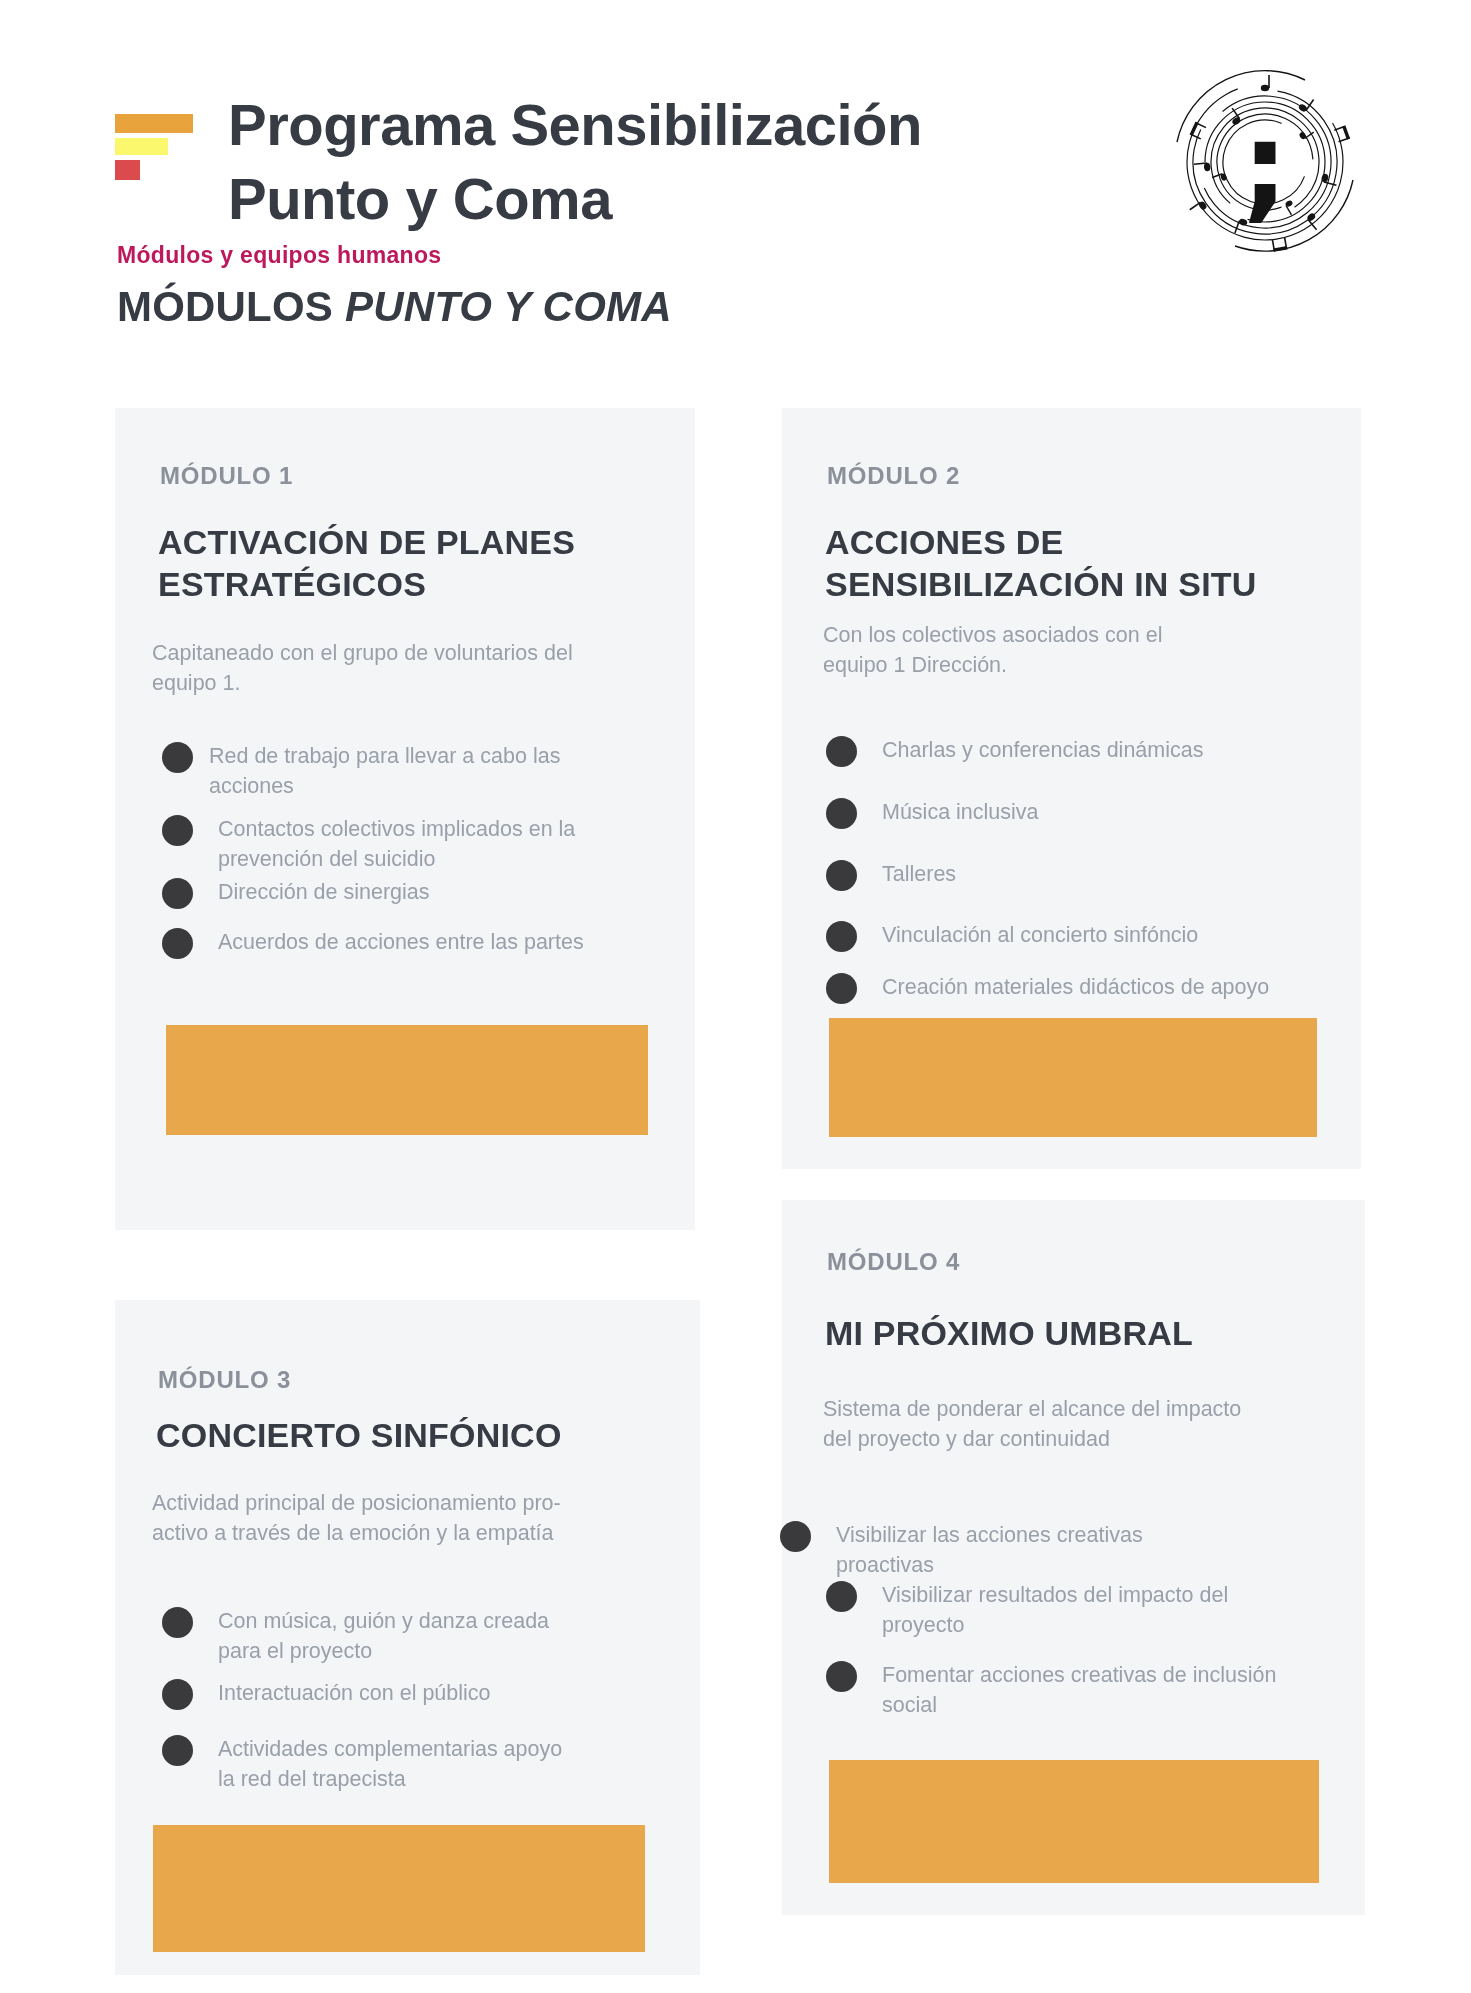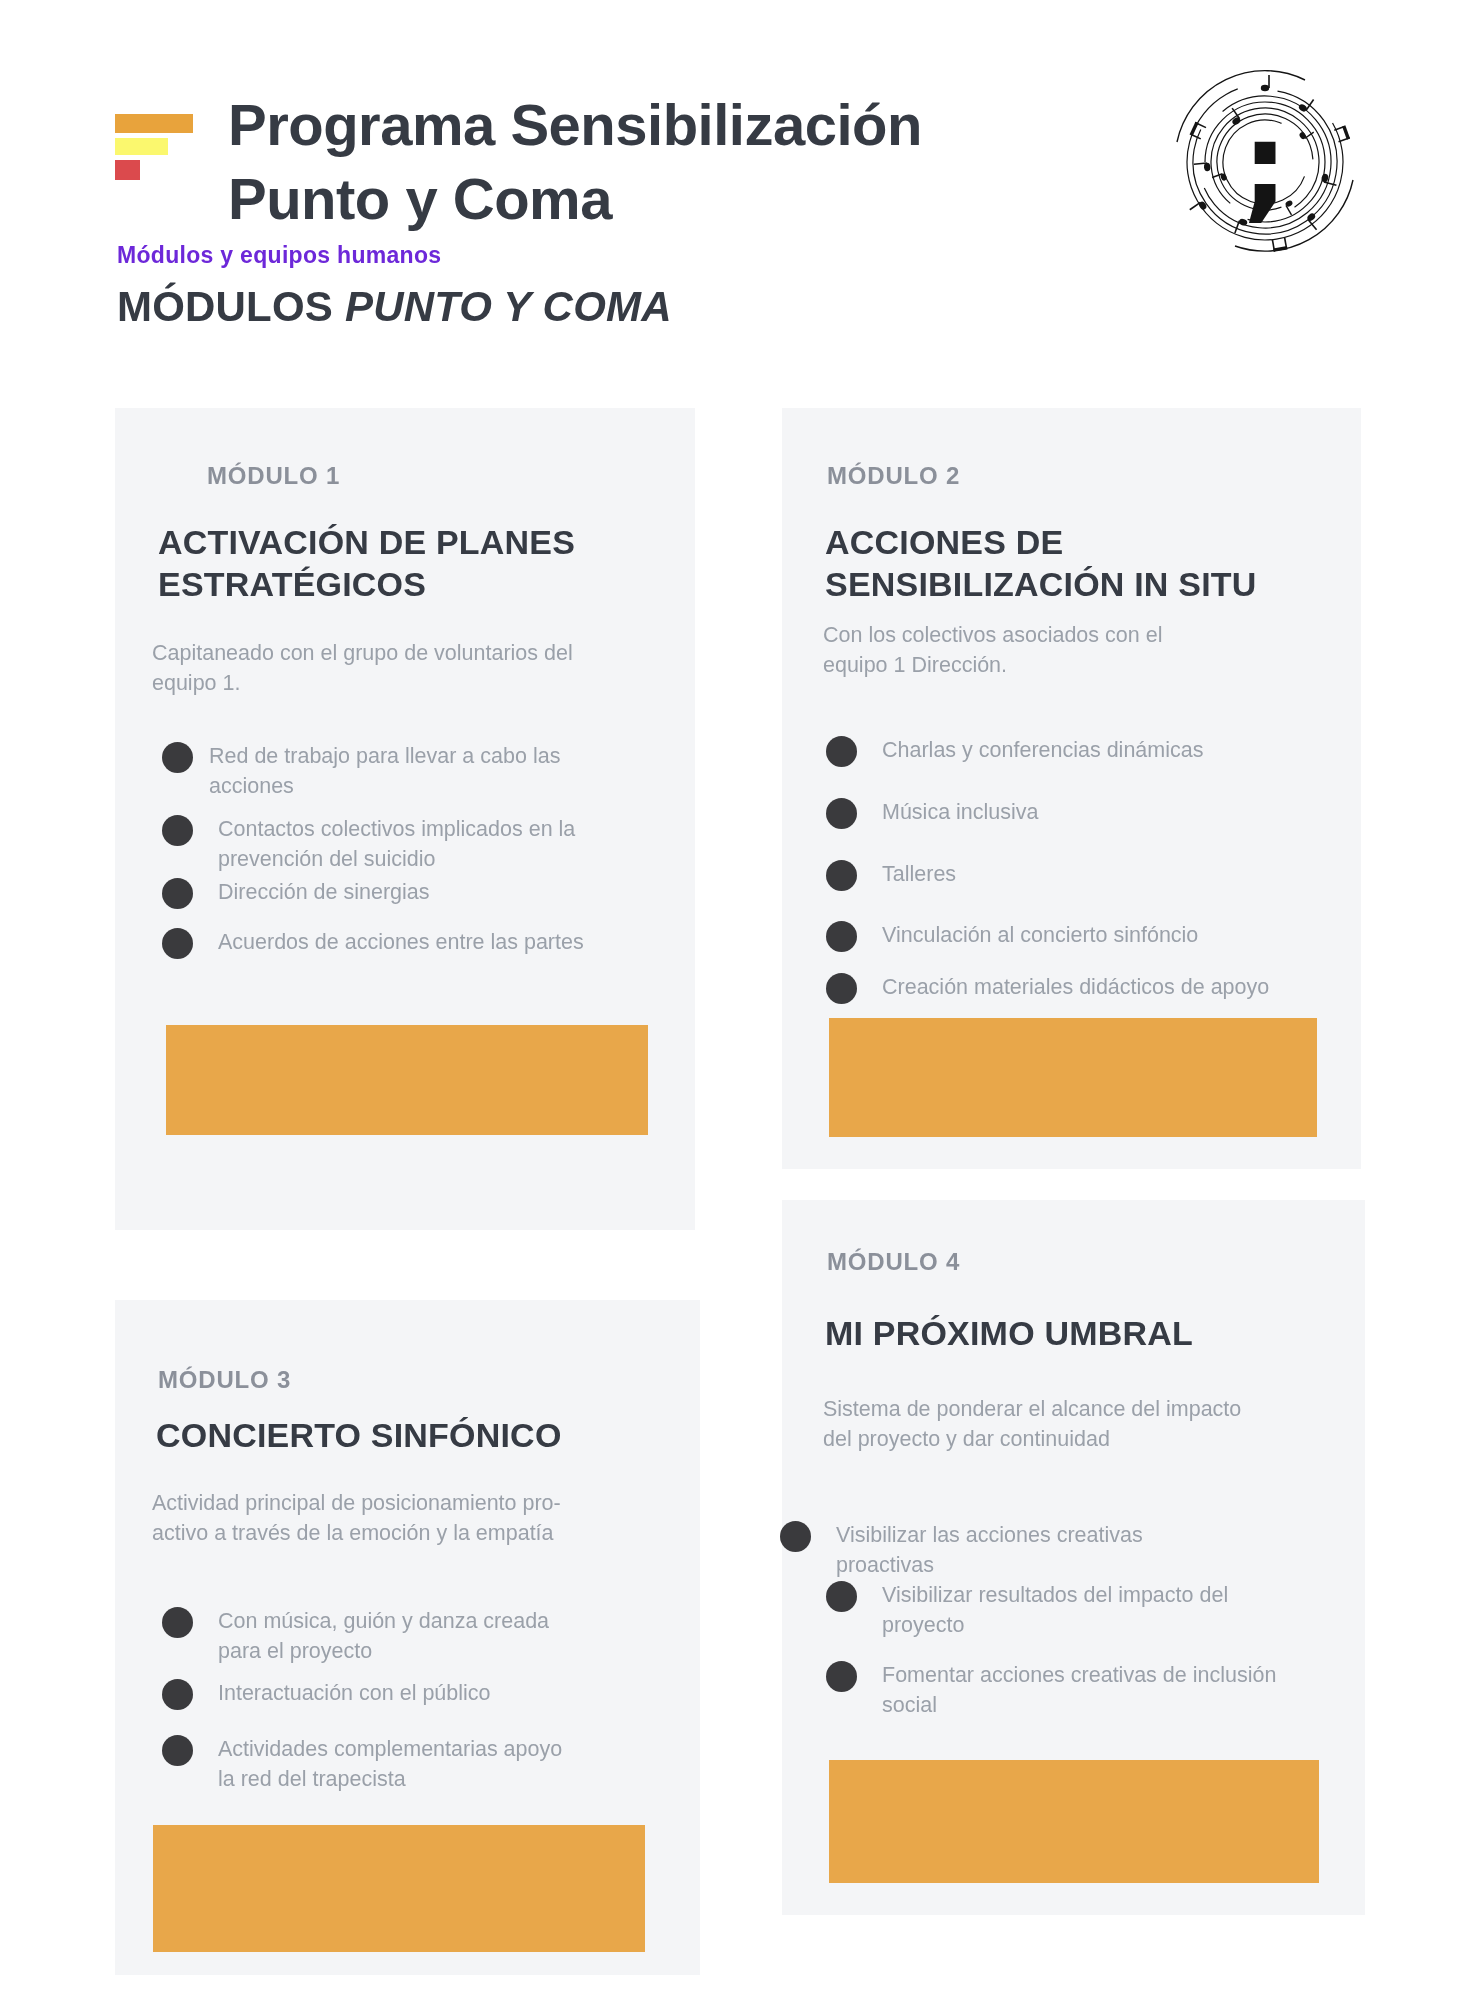--- a/index.html
+++ b/index.html
@@ -8,21 +8,21 @@
     font-family:"Liberation Sans", sans-serif;
   }
   
   .logo-bar{position:absolute;}
   #page-title{
     position:absolute;left:228px;top:88px;
     font-size:58px;line-height:74px;font-weight:700;color:#363b44;letter-spacing:-0.5px;
   }
   #subtitle{
     position:absolute;left:117px;top:242px;
-    font-size:23px;font-weight:700;color:#6d28d9;letter-spacing:0.3px;
+    font-size:23px;font-weight:700;color:#be185d;letter-spacing:0.3px;
   }
   #main-heading{
     position:absolute;left:117px;top:283px;
     font-size:42px;font-weight:700;color:#363b44;letter-spacing:0.2px;
   }
   #main-heading .em{font-style:italic;}
   
   .card{position:absolute;background:#f4f5f7;}
   .mod-label{
     position:absolute;font-size:24px;font-weight:700;color:#8b909a;letter-spacing:0.8px;
@@ -133,21 +133,21 @@
           <rect x="2.8" y="-11" width="1.4" height="11"></rect>
         </g>
     </g>
     <text x="0" y="44" text-anchor="middle" font-family="DejaVu Sans, sans-serif" font-size="118" font-weight="700" fill="#141414">;</text>
   </svg>
 
   <div id="subtitle">Módulos y equipos humanos</div>
   <div id="main-heading"><span>MÓDULOS </span><span class="em">PUNTO Y COMA</span></div>
 
   <div class="card" style="left:115px;top:408px;width:580px;height:822px;"></div>
-  <div class="mod-label" style="left:160px;top:462px;margin-left:47px;">MÓDULO 1</div>
+  <div class="mod-label" style="left:160px;top:462px;">MÓDULO 1</div>
   <div class="card-title" style="left:158px;top:521px;width:480px;">ACTIVACIÓN DE PLANES ESTRATÉGICOS</div>
   <div class="card-desc" style="left:152px;top:638px;width:430px;">Capitaneado con el grupo de voluntarios del equipo 1.</div>
 
   <div class="bullet" style="left:162px;top:741px;">
     <span class="dot"></span>
     <div class="btext" style="width:430px;margin-left:16px;">Red de trabajo para llevar a cabo las acciones</div>
   </div>
   <div class="bullet" style="left:162px;top:814px;">
     <span class="dot"></span>
     <div class="btext" style="width:430px;">Contactos colectivos implicados en la prevención del suicidio</div>

